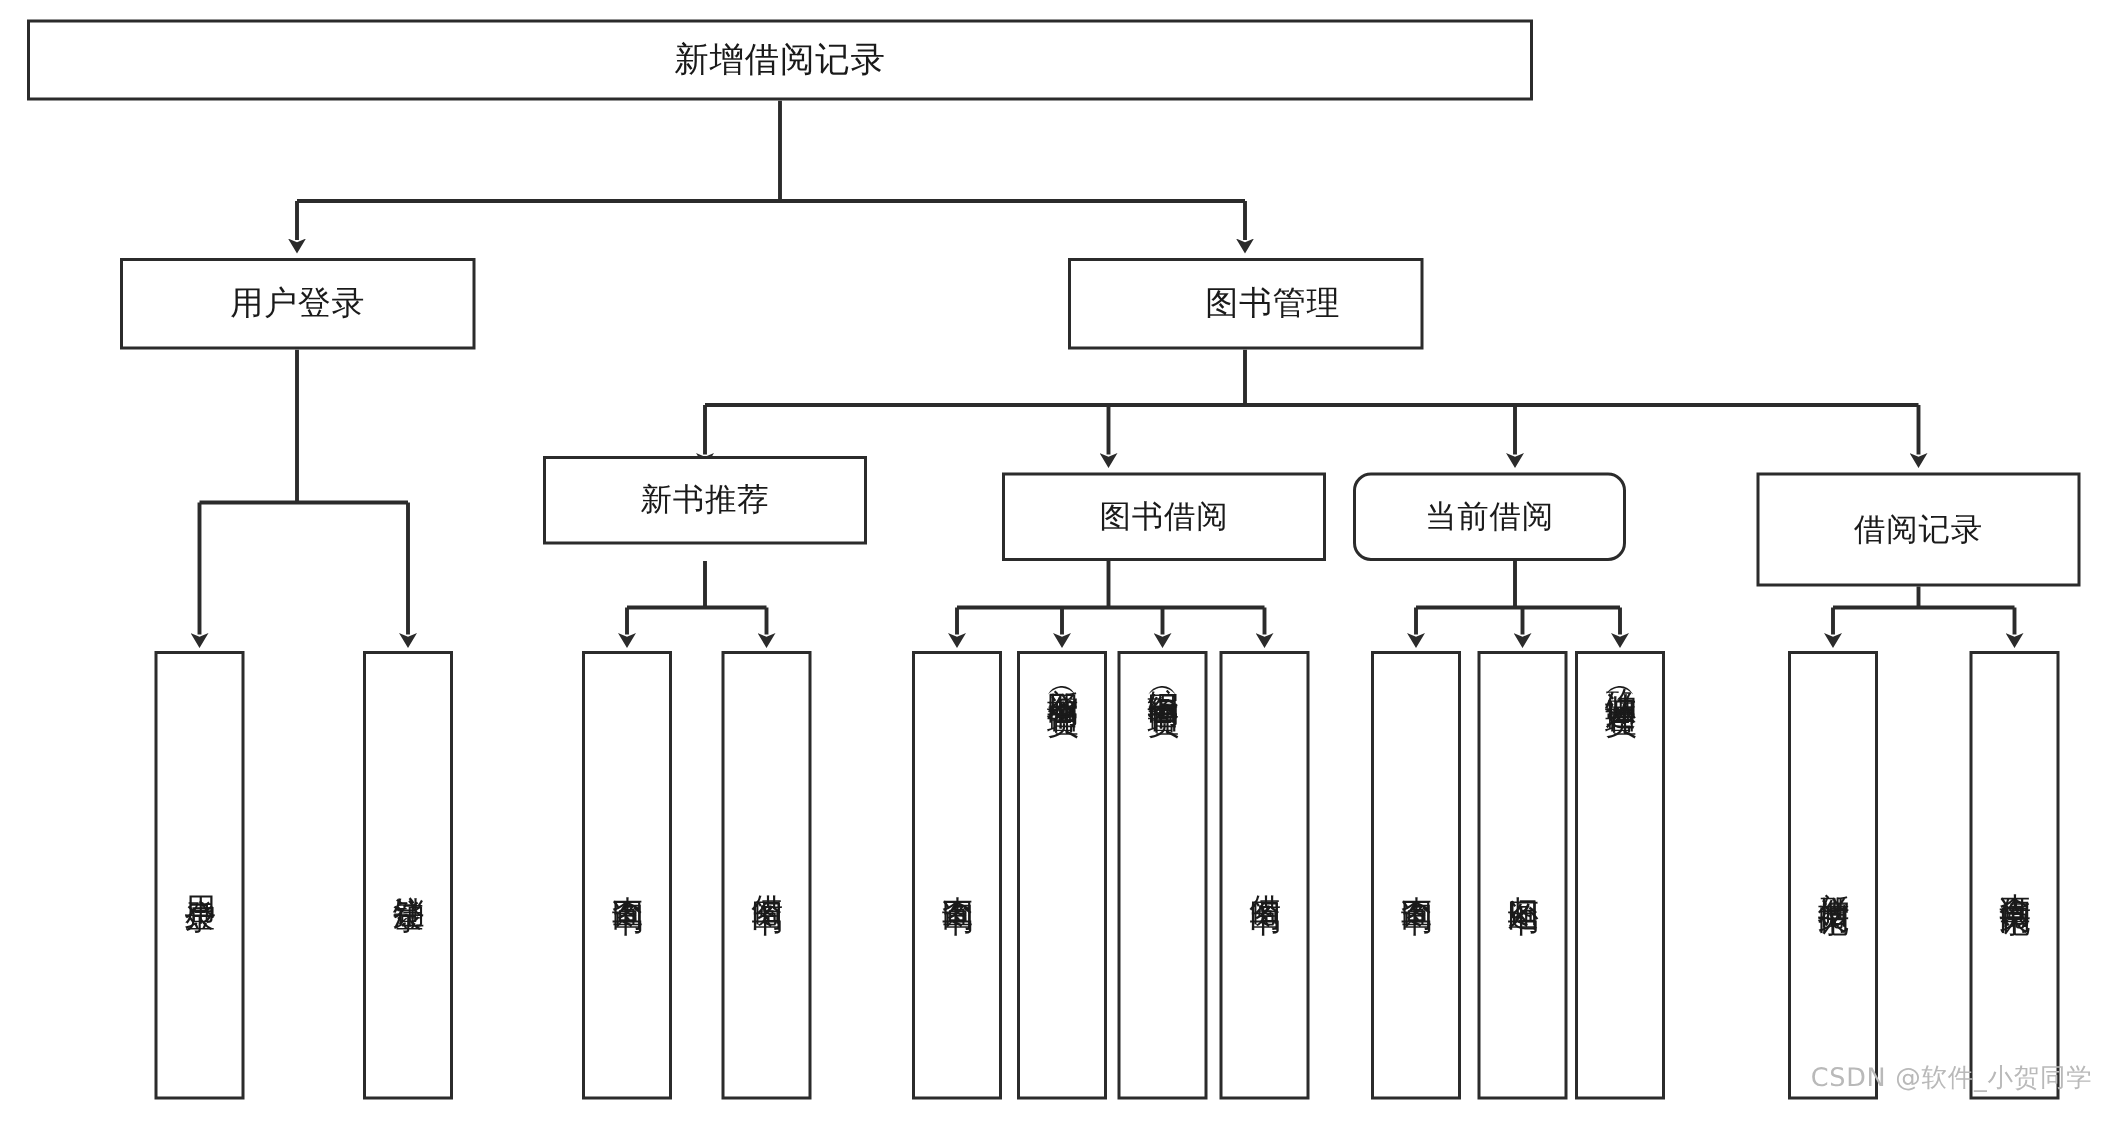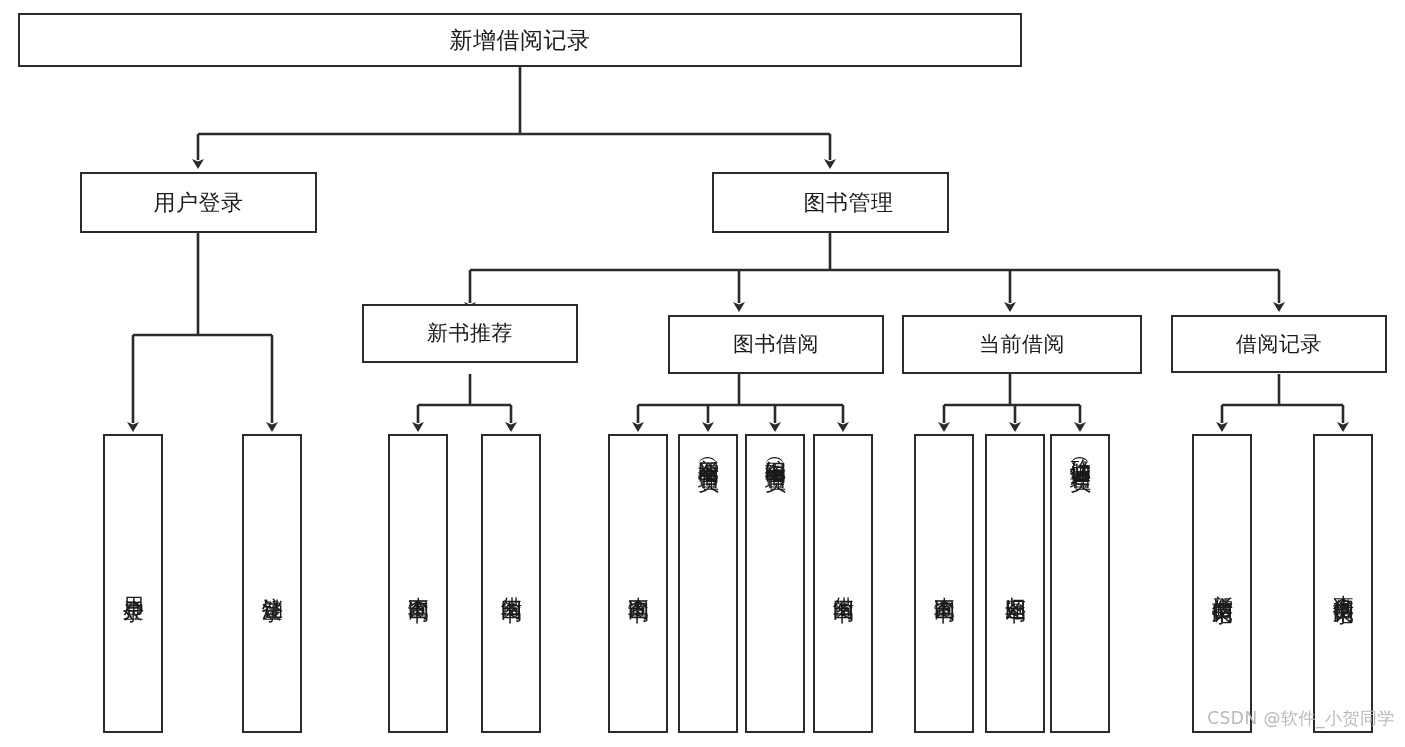--- a/index.html
+++ b/index.html
@@ -136,24 +136,24 @@
   <div class="node node-l1" style="left:712px; top:172px; width:237px; height:61px;padding-left:36px;">
     <span>图书管理</span>
   </div>
 
   <div class="node node-l2" style="left:362px; top:304px; width:216px; height:59px;">
     <span>新书推荐</span>
   </div>
   <div class="node node-l2" style="left:632px; top:315px; width:216px; height:59px;margin-left:36px;">
     <span>图书借阅</span>
   </div>
-  <div class="node node-l2" style="left:902px; top:315px; width:240px; height:59px;">
+  <div class="node node-l2" style="left:902px; top:315px; width:182px; height:59px;border-radius:12px;">
     <span>当前借阅</span>
   </div>
-  <div class="node node-l2" style="left:1171px; top:315px; width:216px; height:58px;">
+  <div class="node node-l2" style="left:1171px; top:315px; width:216px; height:76px;">
     <span>借阅记录</span>
   </div>
 
   <div class="node node-leaf" style="left:103px; top:434px; width:60px; height:299px;">
     <span>用户登录</span>
   </div>
   <div class="node node-leaf" style="left:242px; top:434px; width:60px; height:299px;">
     <span>注销登录</span>
   </div>
 

